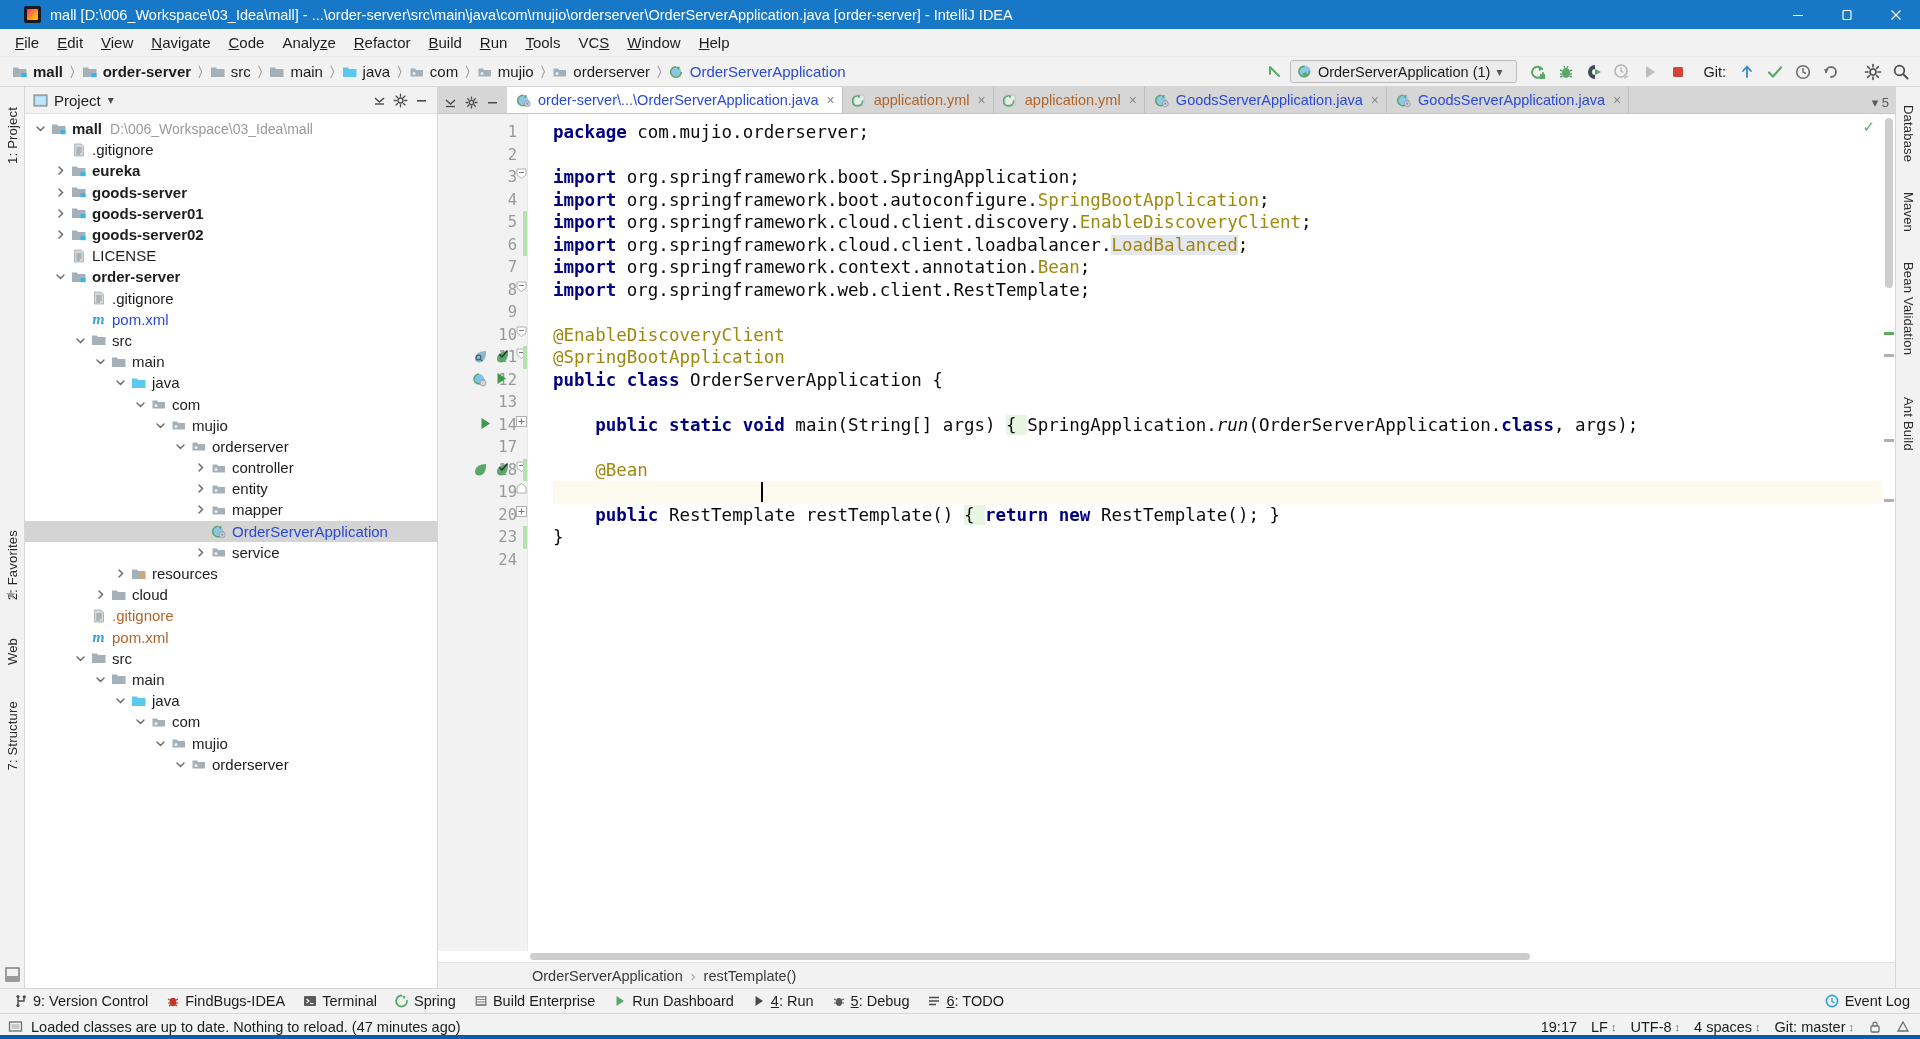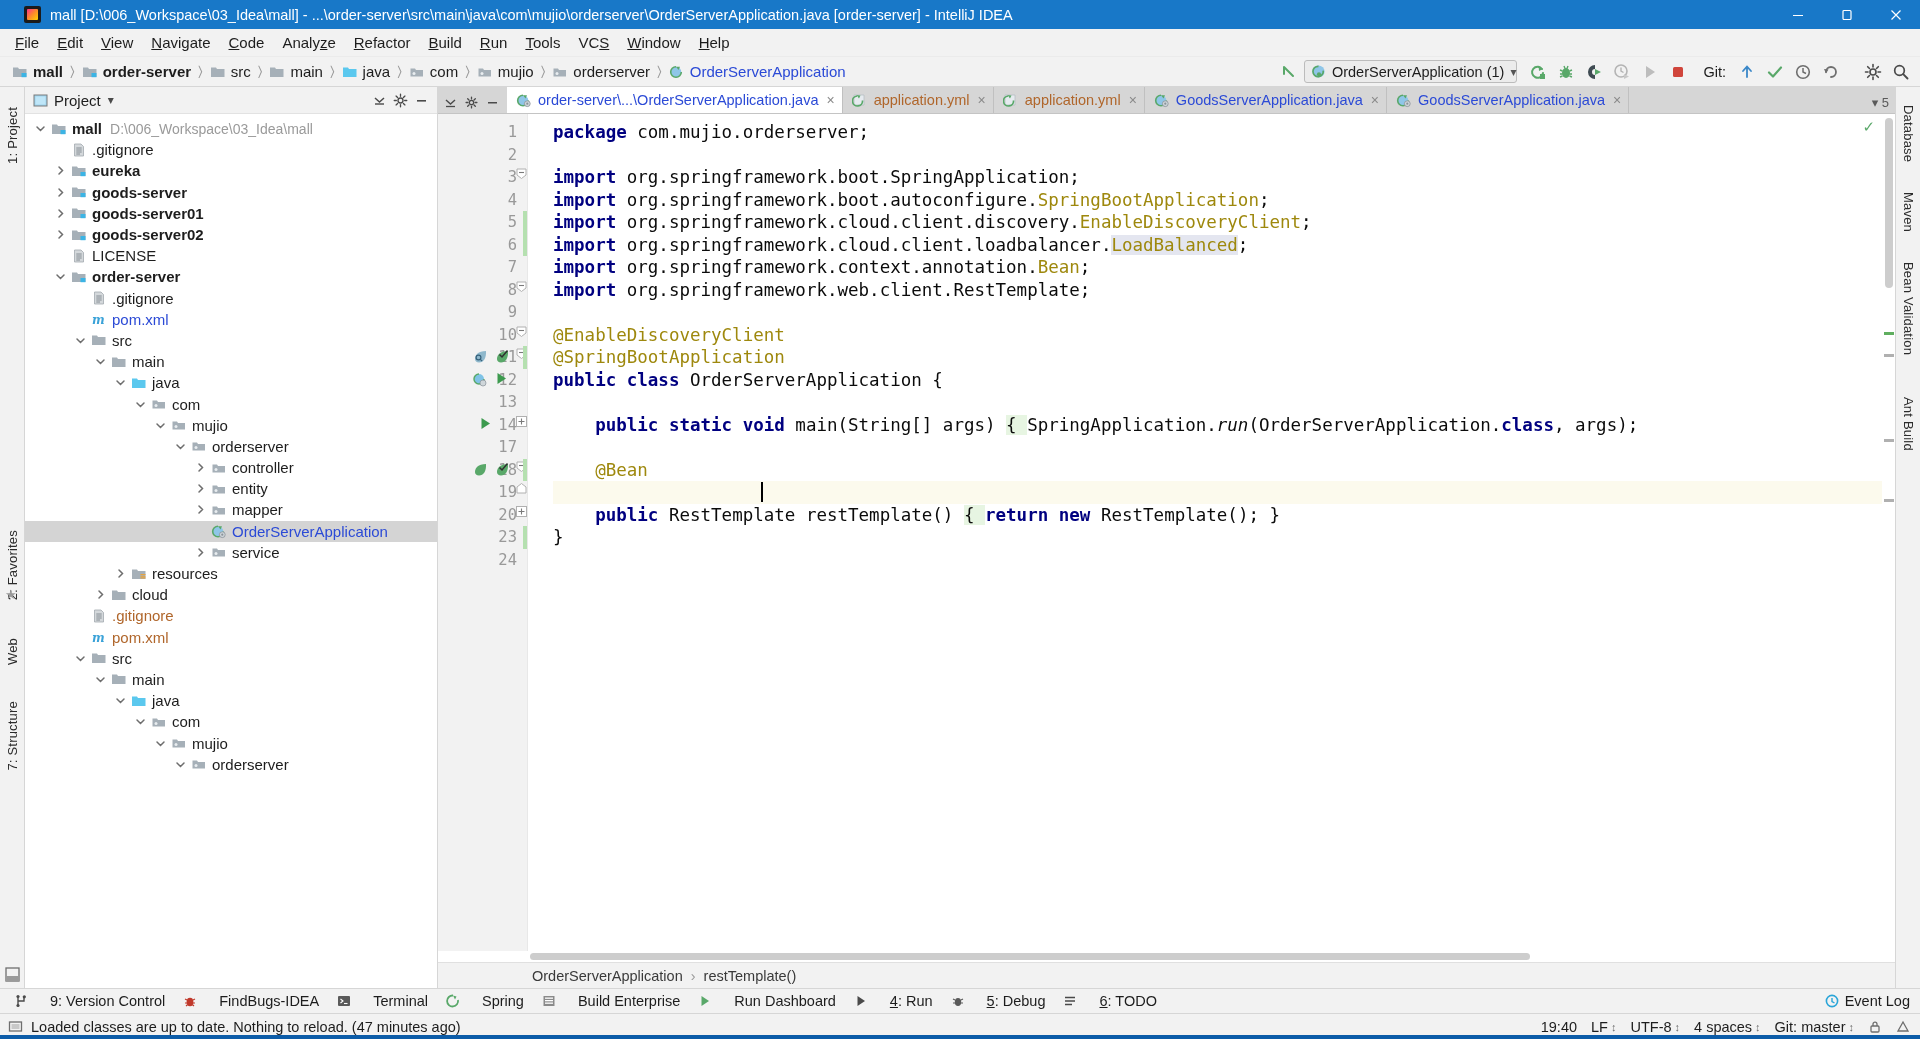--- a/index.html
+++ b/index.html
@@ -59,21 +59,21 @@
   .crumb-sep { color: #9a9a9a; margin: 0 7px; font-size: 14px; }
   .crumb.link { color: #2b4ad6; }
 
   .nav-right { margin-left: auto; display: flex; align-items: center; gap: 2px; }
   .tb-icon {
     width: 26px; height: 26px; display: flex; align-items: center; justify-content: center;
   }
   .run-config {
     display: flex; align-items: center; gap: 6px; height: 23px;
     border: 1px solid #bcbcbc; border-radius: 3px; background: #ececec;
-    padding: 0 0 0 6px; font-size: 14.5px; color: #1d1d1d; margin-right: 6px;
+    padding: 0 14px 0 6px; font-size: 14.5px; color: #1d1d1d; margin-right: 6px;
   }
   .git-label { font-size: 14.5px; color: #1d1d1d; margin: 0 6px 0 10px; }
 
   
   .body-row { flex: 1 1 auto; display: flex; min-height: 0; }
 
   
   .rail {
     width: 25px; flex: 0 0 25px; background: #f2f2f2; border-right: 1px solid #d6d6d6;
     display: flex; flex-direction: column; align-items: center; padding-top: 6px;
@@ -164,21 +164,21 @@
     height: 26px; flex: 0 0 26px; background: #f2f2f2; display: flex; align-items: center;
     font-size: 14.5px; color: #3a3a3a; padding-left: 94px; border-top: 1px solid #e0e0e0;
   }
   .breadcrumb-bottom .sep { margin: 0 8px; color: #9a9a9a; }
 
   
   .toolwin-bar {
     height: 25px; flex: 0 0 25px; background: #f2f2f2; display: flex; align-items: center;
     border-top: 1px solid #d6d6d6; font-size: 14.5px; color: #1d1d1d; padding-left: 8px;
   }
-  .tw-item { display: flex; align-items: center; gap: 22px; padding: 0 12px 0 6px; white-space: nowrap; }
+  .tw-item { display: flex; align-items: center; gap: 5px; padding: 0 12px 0 6px; white-space: nowrap; }
   .tw-item u { text-decoration: underline; }
   .tw-right { margin-left: auto; display: flex; align-items: center; gap: 6px; padding-right: 10px; }
 
   
   .statusbar {
     height: 26px; flex: 0 0 26px; background: #f2f2f2; display: flex; align-items: center;
     border-top: 1px solid #d6d6d6; font-size: 14.5px; color: #1d1d1d; padding-left: 8px;
   }
   .status-right { margin-left: auto; display: flex; align-items: center; gap: 14px; padding-right: 10px; }
   .status-right .sep-caret { color: #6e6e6e; font-size: 11px; }
@@ -1231,21 +1231,21 @@
 
   <div class="statusbar">
     <span style="margin-right:8px">
       <svg width="15" height="15" viewBox="0 0 15 15">
           <rect x="1.5" y="3" width="12" height="9" fill="none" stroke="#6e6e6e" stroke-width="1.3"></rect>
           <rect x="3.5" y="5" width="8" height="5" fill="#c9c9c9"></rect>
         </svg>
     </span>
     <span>Loaded classes are up to date. Nothing to reload. (47 minutes ago)</span>
     <div class="status-right">
-      <span>19:40</span>
+      <span>19:17</span>
       <span style="display:flex;align-items:center;gap:3px">
         <span>LF</span>
         <span class="sep-caret">↕</span>
       </span>
       <span style="display:flex;align-items:center;gap:3px">
         <span>UTF-8</span>
         <span class="sep-caret">↕</span>
       </span>
       <span style="display:flex;align-items:center;gap:3px">
         <span>4 spaces</span>

